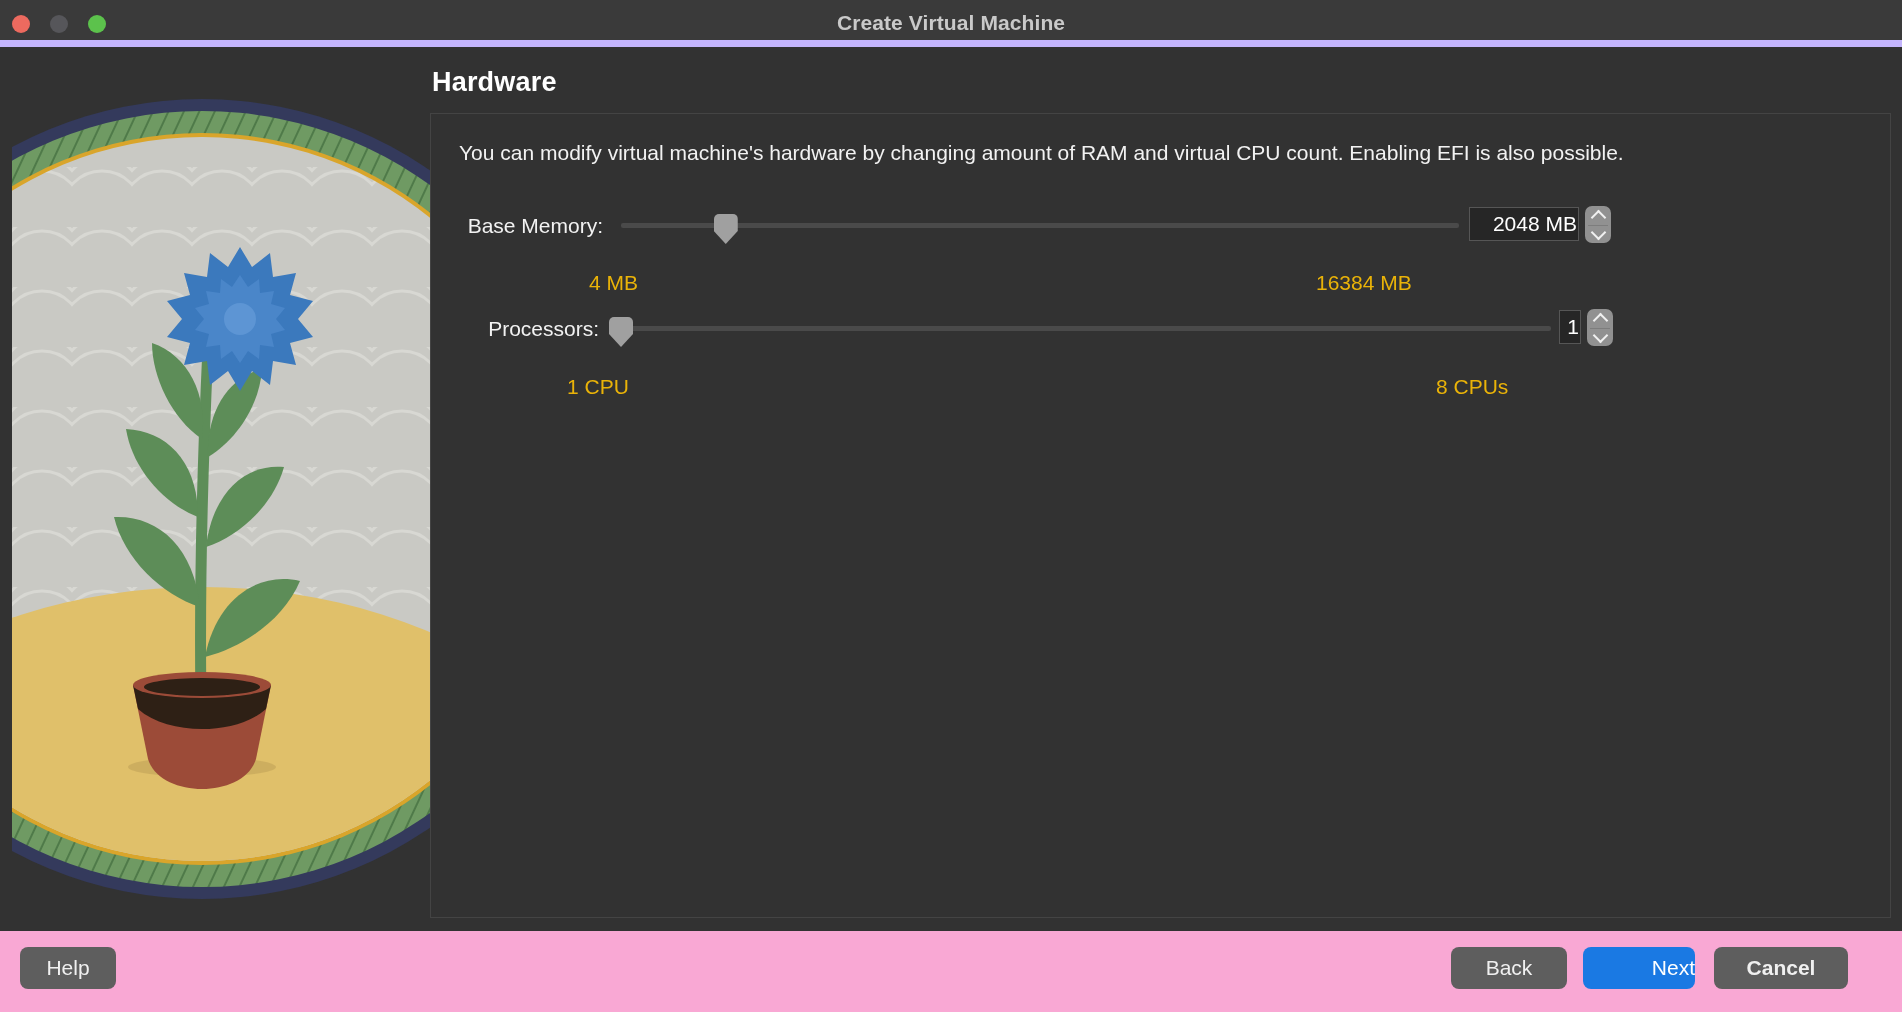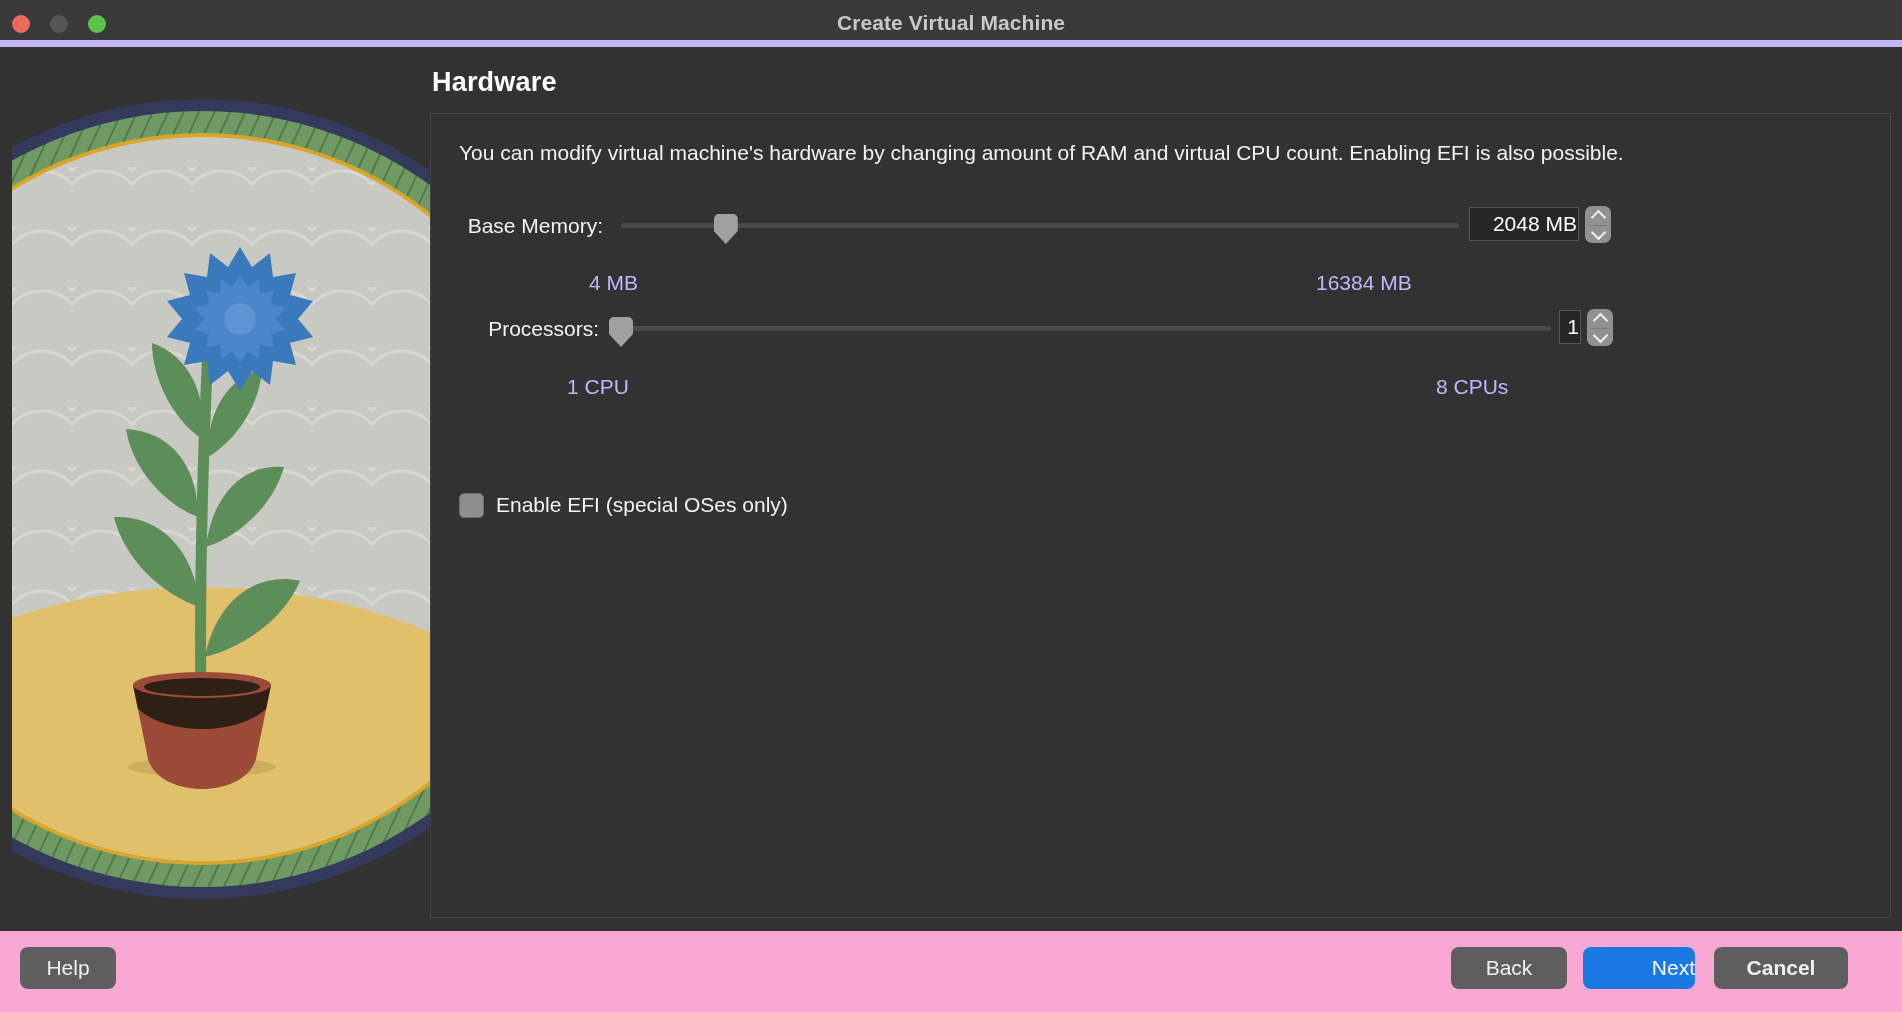--- a/index.html
+++ b/index.html
@@ -196,21 +196,21 @@
     left: 3px; right: 3px;
     top: 50%;
     height: 1px;
     background: #7d7d7d;
   }
 
   
   .range-caption {
     position: absolute;
     font-size: 21px;
-    color: #c4b5fd;
+    color: #eab308;
   }
 
   
   #efi-row {
     position: absolute;
     left: 28px;
     top: 376px;
     height: 30px;
     display: flex;
     align-items: center;
@@ -371,24 +371,20 @@
           <div class="spin-buttons" style="left:28px;">
             <div class="spin-btn up"></div>
             <div class="spin-divider"></div>
             <div class="spin-btn down"></div>
           </div>
         </div>
 
         <div class="range-caption" style="left:136px; top:261px;">1 CPU</div>
         <div class="range-caption" style="left:1005px; top:261px;">8 CPUs</div>
 
-        <div id="efi-row">
-          <div id="efi-checkbox"></div>
-          <div id="efi-label">Enable EFI (special OSes only)</div>
-        </div>
 
       </div>
     </div>
   </div>
 
   <div id="footer">
     <button class="btn" id="btn-help">Help</button>
     <button class="btn" id="btn-back">Back</button>
     <button class="btn primary" id="btn-next" style="background: rgb(26, 121, 227);">Next</button>
     <button class="btn" id="btn-cancel">Cancel</button>

